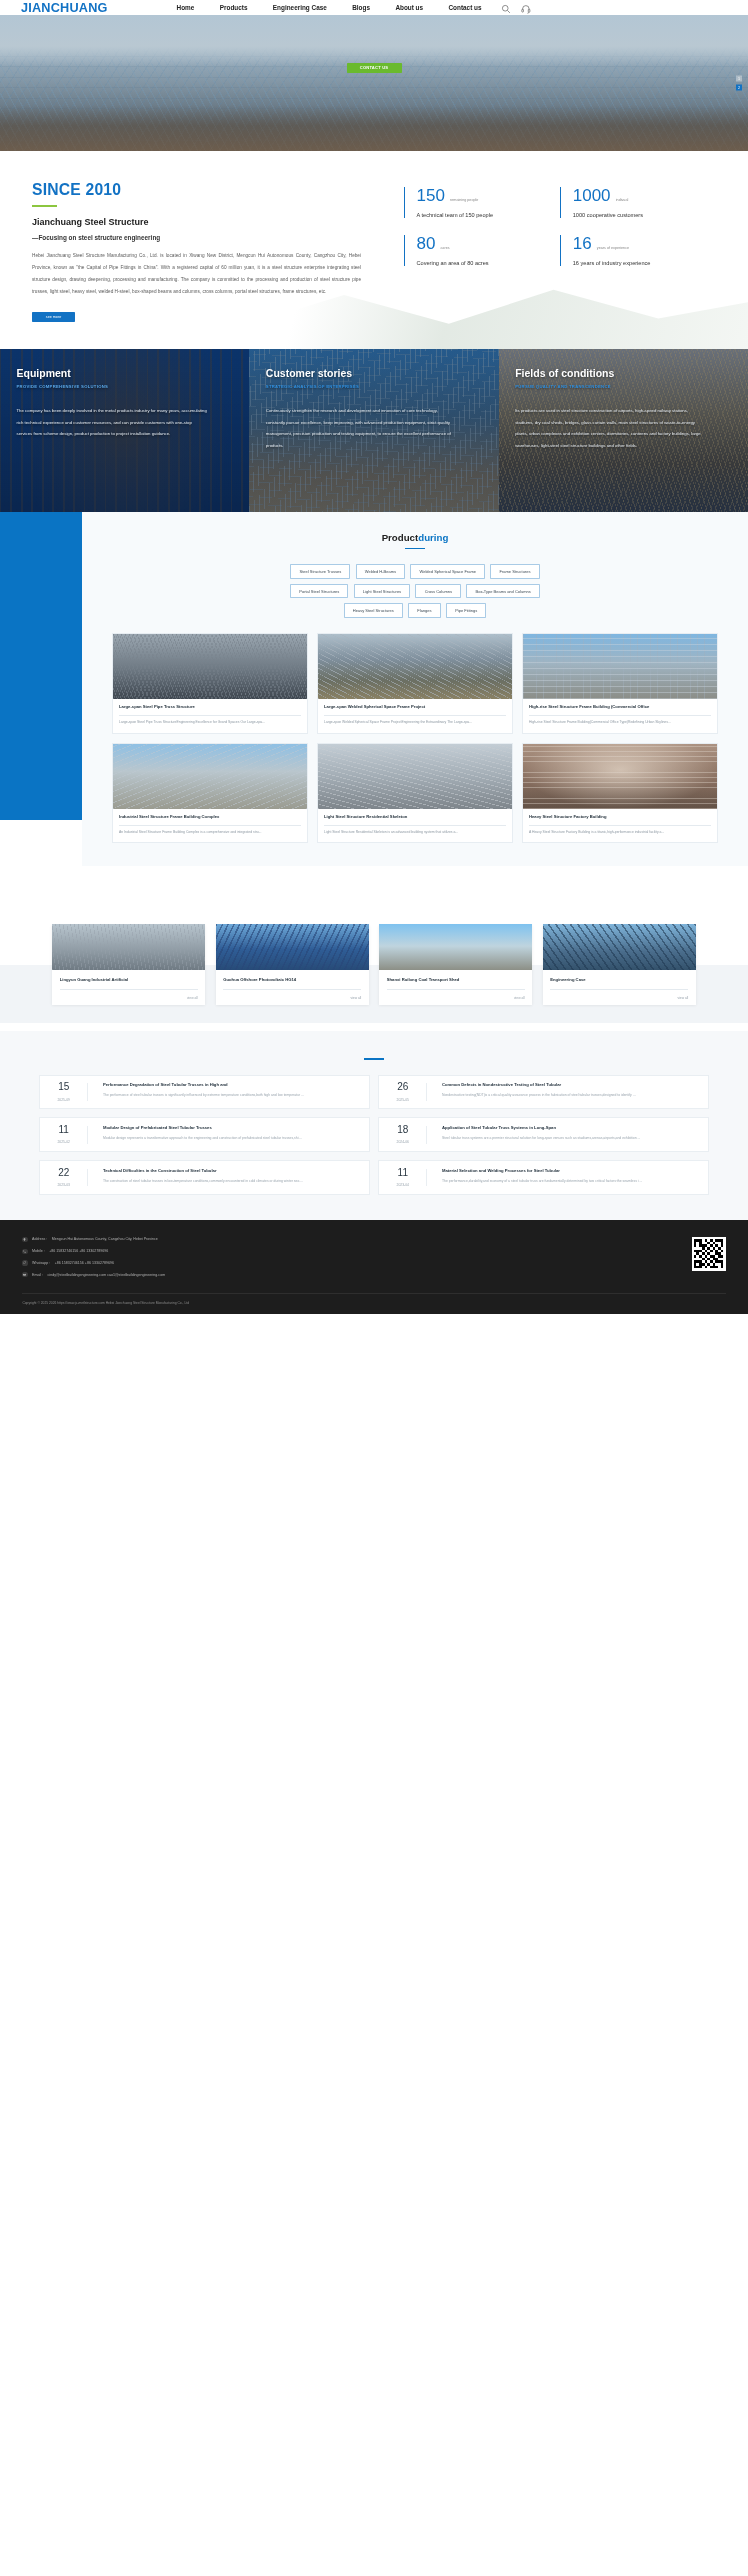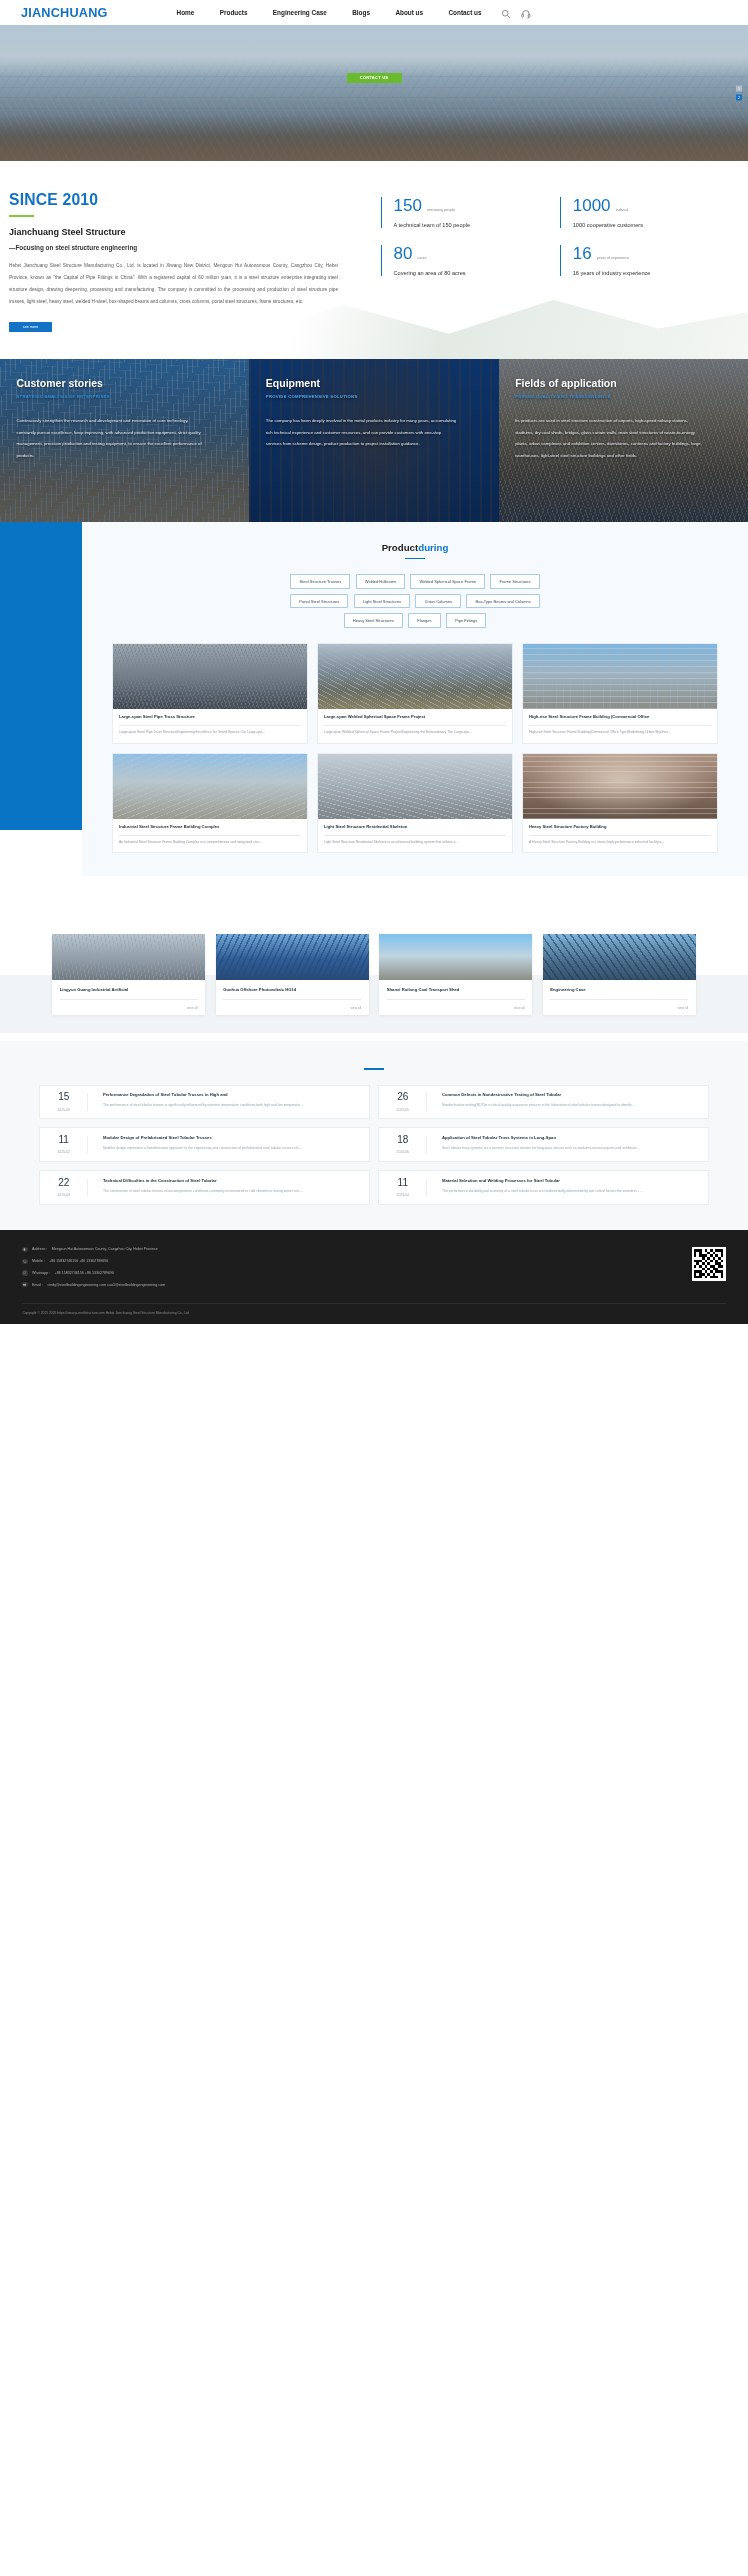--- a/index.html
+++ b/index.html
@@ -5,21 +5,21 @@
   * { box-sizing: border-box; margin: 0; padding: 0; }
   body {
     width: 748px;
     font-family: "Liberation Sans", sans-serif;
     background: #ffffff;
     color: #333;
     -webkit-font-smoothing: antialiased;
   }
   
   .header {
-    height: 25px;
+    height: 15px;
     display: flex;
     align-items: center;
     padding: 0 21px;
     background: #fff;
   }
   .logo {
     font-size: 12.7px;
     font-weight: bold;
     color: #1272c4;
     letter-spacing: 0.2px;
@@ -120,21 +120,21 @@
     width: 6px; height: 6px;
     background: rgba(255,255,255,.35);
     font-size: 3.7px; color:#fff;
     display:flex; align-items:center; justify-content:center;
   }
   .hero-dots span.on { background: #1272c4; }
 
   
   .about {
     position: relative;
-    padding: 30px 9px 27px;
+    padding: 30px 32px 27px;
     background: #fff;
     overflow: hidden;
   }
   .about::after{
     content:"";
     position:absolute; left:0; right:0; bottom:0; height:90px;
     background:
       linear-gradient(105deg, rgba(225,232,226,.0) 40%, rgba(222,230,223,.85) 60%, rgba(232,238,232,.5) 100%);
     clip-path: polygon(0% 100%, 18% 62%, 30% 80%, 46% 40%, 60% 72%, 74% 34%, 88% 66%, 100% 48%, 100% 100%);
     pointer-events:none;
@@ -420,40 +420,40 @@
             <span class="stat-unit">years of experience</span>
           </div>
           <div class="stat-desc">16 years of industry experience</div>
         </div>
       </div>
     </div>
   </div>
 </section>
 
 <section class="cards">
+  <div class="card c2">
+    <div class="card-bg"></div>
+    <div class="card-in">
+      <div class="card-t">Equipment</div>
+      <div class="card-s">PROVIDE COMPREHENSIVE SOLUTIONS</div>
+      <div class="card-p">The company has been deeply involved in the metal products industry for many years, accumulating rich technical experience and customer resources, and can provide customers with one-stop services from scheme design, product production to project installation guidance.</div>
+    </div>
+  </div>
   <div class="card c1">
     <div class="card-bg"></div>
     <div class="card-in">
       <div class="card-t">Customer stories</div>
       <div class="card-s">STRATEGIC ANALYSIS OF ENTERPRISES</div>
       <div class="card-p">Continuously strengthen the research and development and innovation of core technology, constantly pursue excellence, keep improving, with advanced production equipment, strict quality management, precision production and testing equipment, to ensure the excellent performance of products.</div>
     </div>
   </div>
-  <div class="card c2">
-    <div class="card-bg"></div>
-    <div class="card-in">
-      <div class="card-t">Equipment</div>
-      <div class="card-s">PROVIDE COMPREHENSIVE SOLUTIONS</div>
-      <div class="card-p">The company has been deeply involved in the metal products industry for many years, accumulating rich technical experience and customer resources, and can provide customers with one-stop services from scheme design, product production to project installation guidance.</div>
-    </div>
-  </div>
   <div class="card c3">
     <div class="card-bg"></div>
     <div class="card-in">
-      <div class="card-t">Fields of application</div>
+      <div class="card-t">Fields of conditions</div>
       <div class="card-s">PURSUE QUALITY AND TRANSCENDENCE</div>
       <div class="card-p">Its products are used in steel structure construction of airports, high-speed railway stations, stadiums, dry coal sheds, bridges, glass curtain walls, main steel structures of waste-to-energy plants, urban complexes and exhibition centers, dormitories, canteens and factory buildings, large warehouses, light-steel steel structure buildings and other fields.</div>
     </div>
   </div>
 </section>
 
 <section class="products">
   <div class="prod-blue"></div>
   <div class="prod-panel">
     <div class="prod-title">

